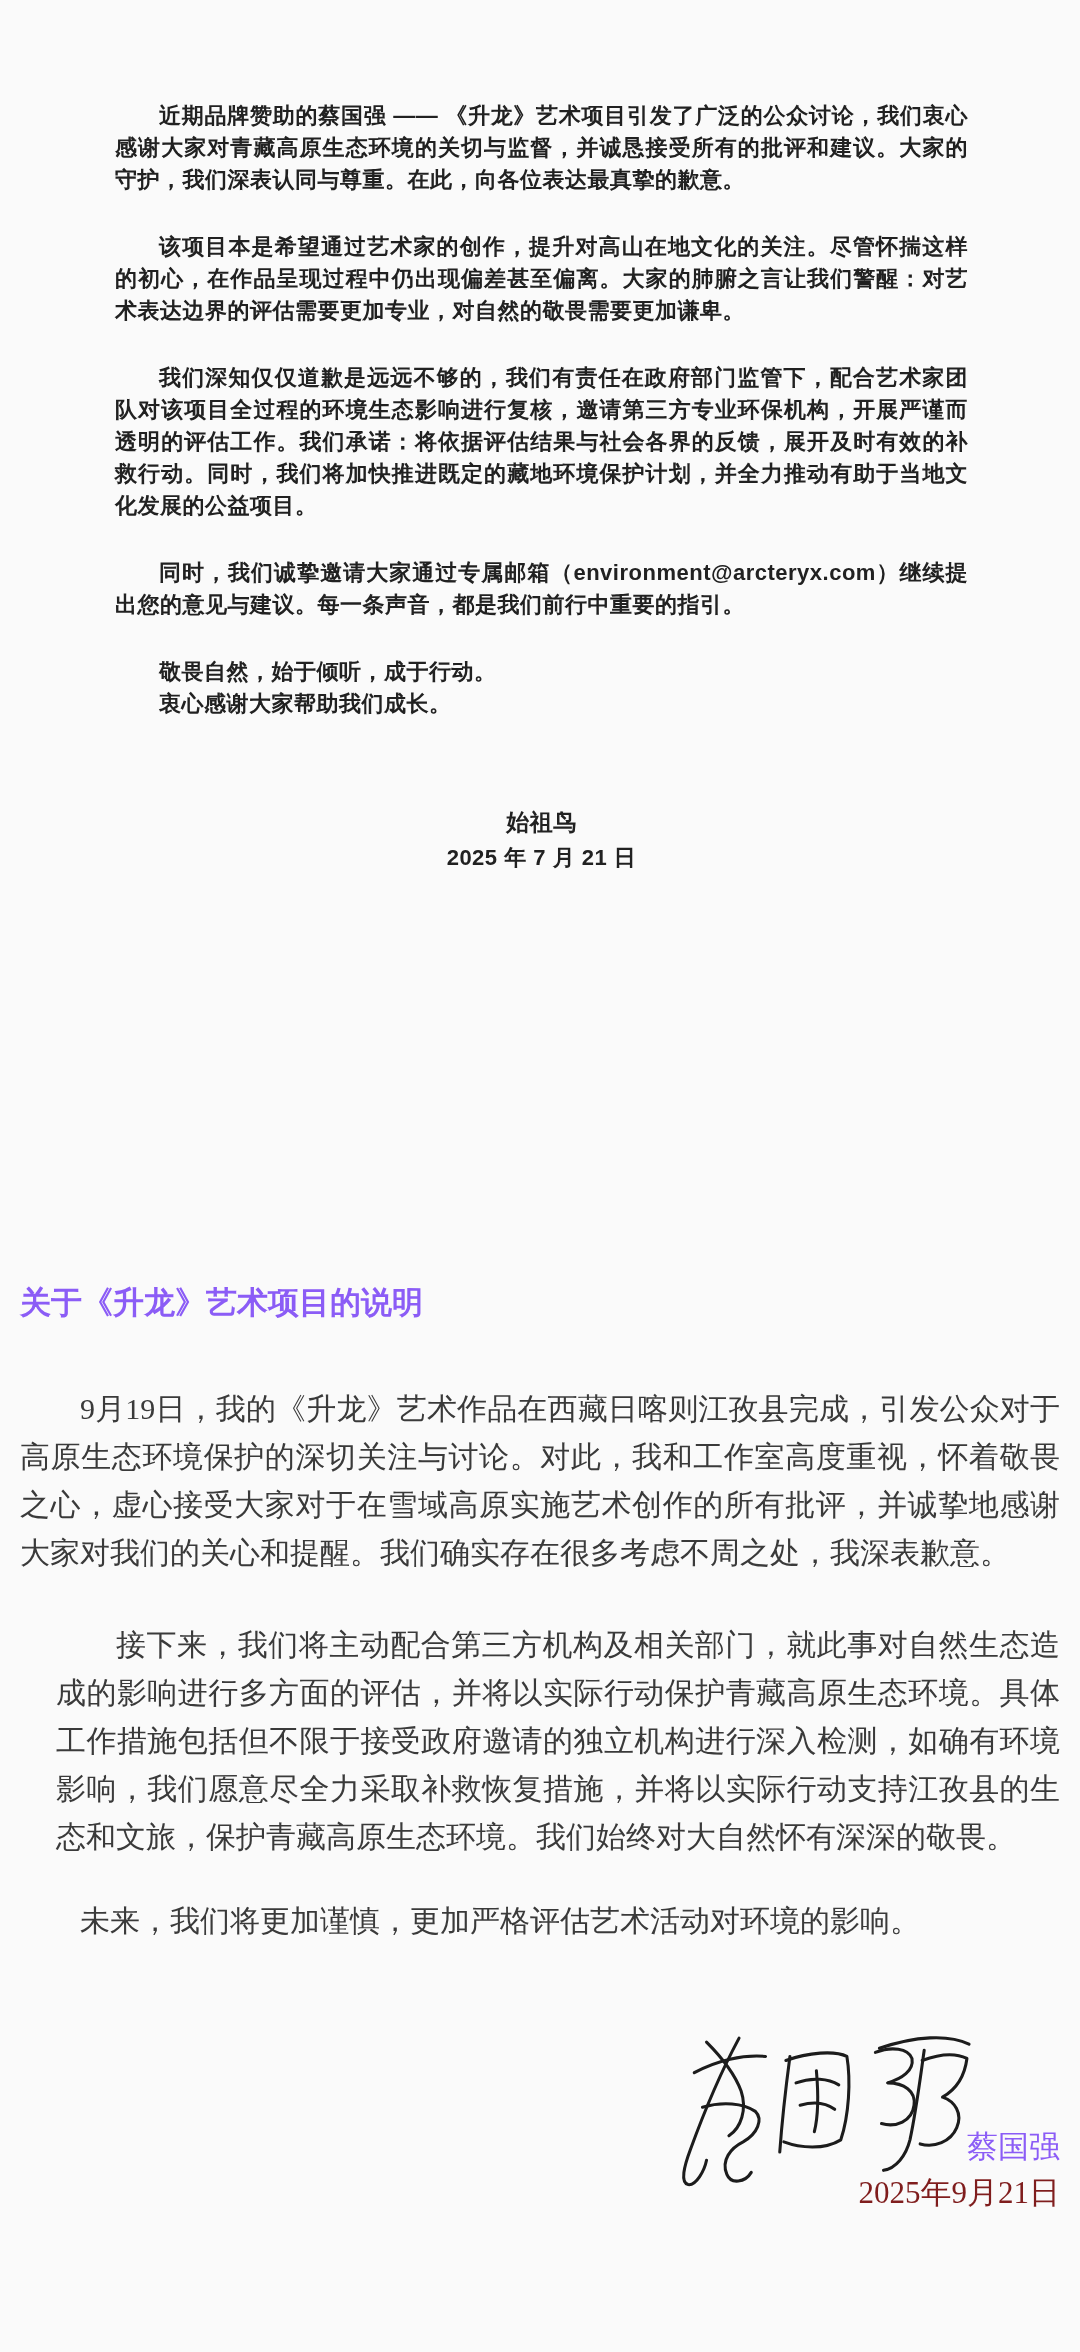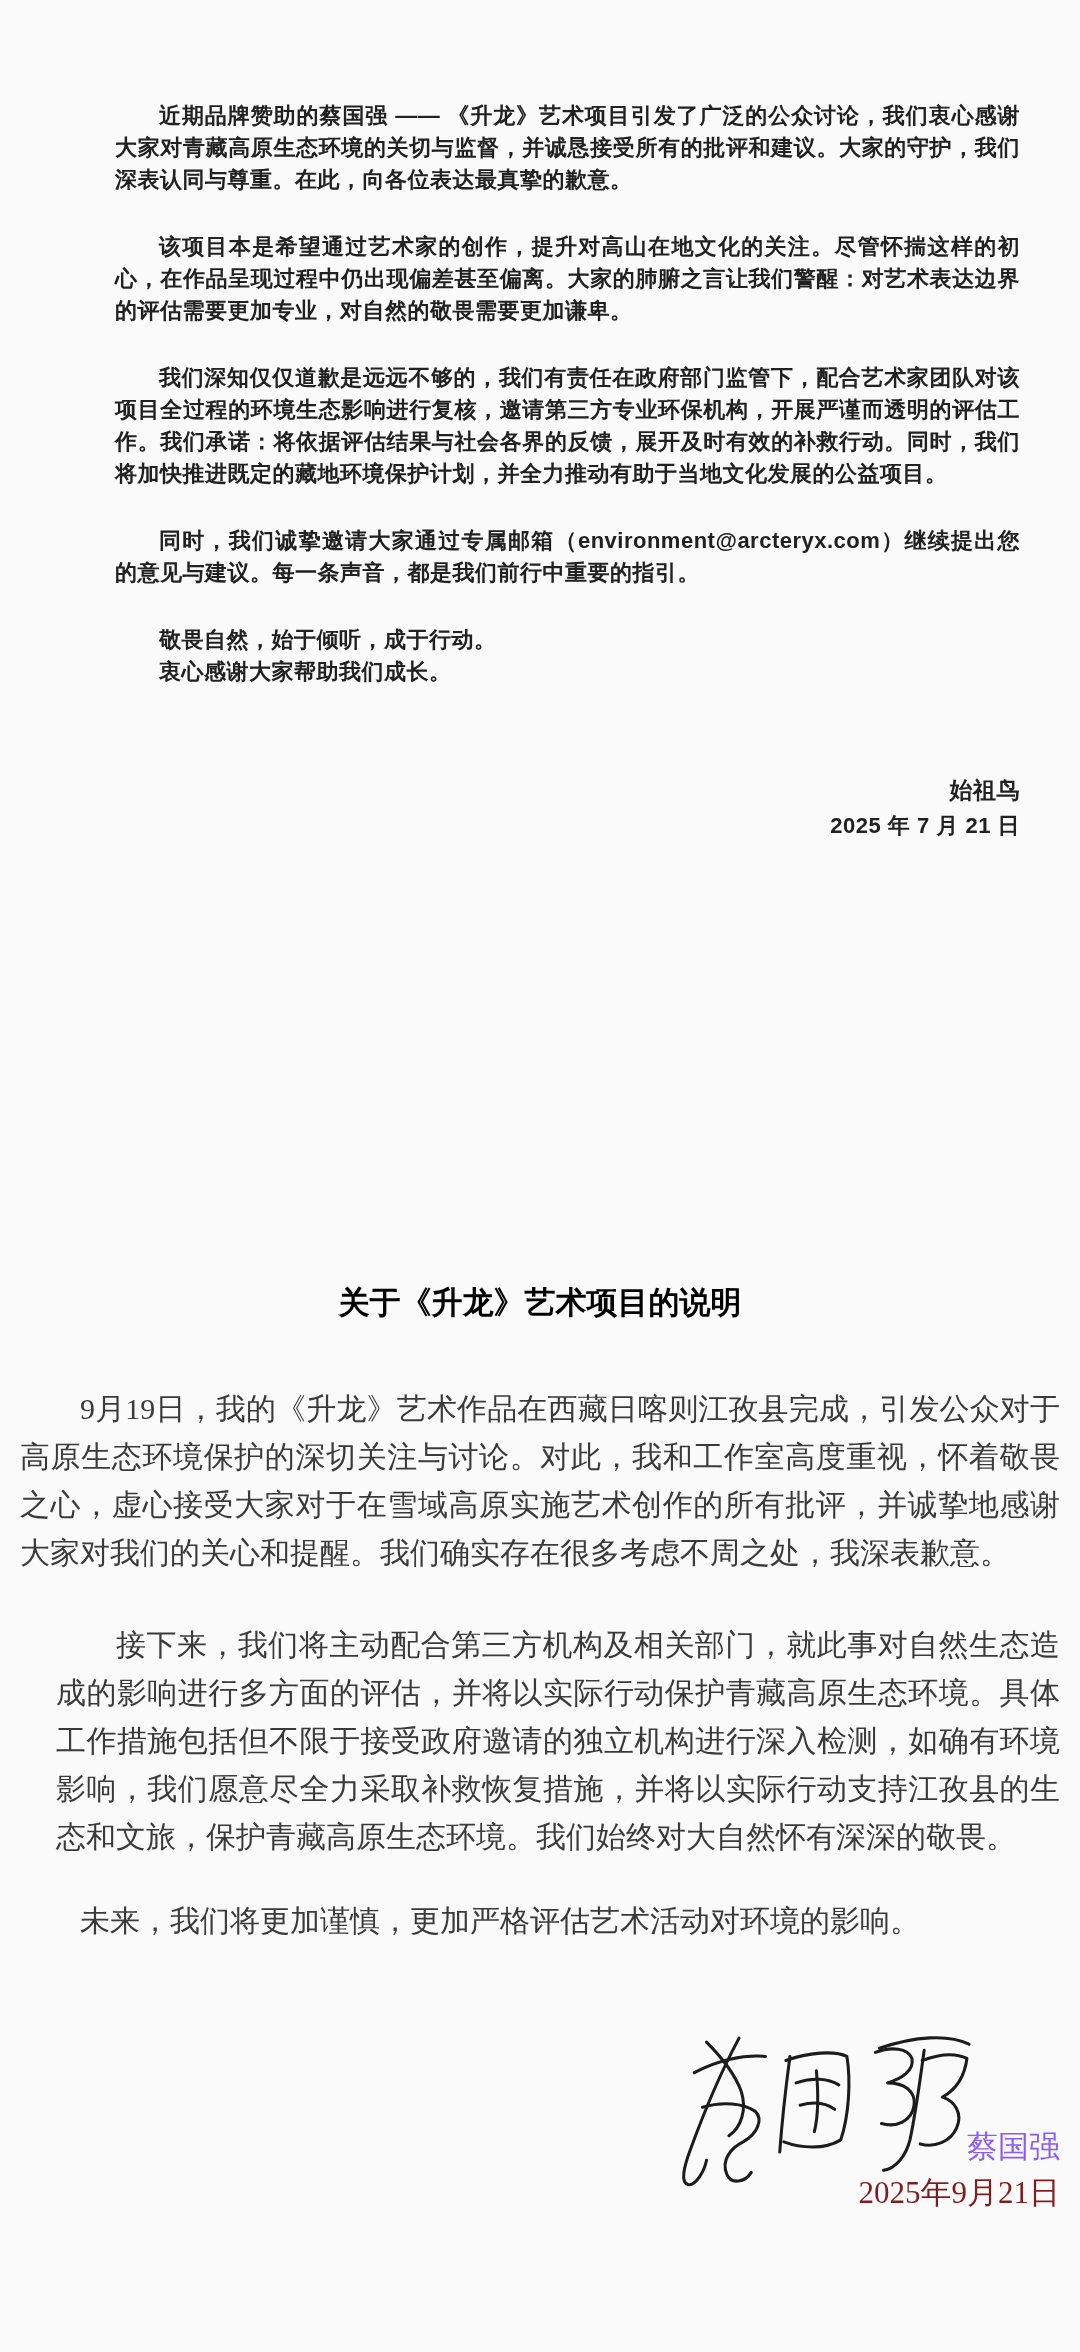--- a/index.html
+++ b/index.html
@@ -6,50 +6,50 @@
   body{
     width:1080px;height:2352px;position:relative;
     background:#fafafa;
     font-family:"Liberation Sans",sans-serif;
     color:#1f1f1f;
     overflow:hidden;
   }
   
   .letter1{
     position:absolute;top:0;left:0;width:1080px;box-sizing:border-box;
-    padding:100px 60px 0 115px;
+    padding:100px 112px 0 115px;
     font-family:"Liberation Sans","DejaVu Sans",sans-serif;
     font-weight:600;
     font-size:22px;line-height:32px;
     color:#212121;
     text-align:justify;
     letter-spacing:0.5px;
   }
   .letter1 .p{margin:0 0 35px 0;text-indent:2em;}
   .letter1 .closing{margin:0 0 0 0;}
   .letter1 .closing .line{text-indent:2em;}
   .letter1 .sign-block{
-    margin-top:84px;text-align:right;line-height:36px;text-indent:0;
+    margin-top:84px;text-align:center;line-height:36px;text-indent:0;
   }
   .letter1 .signer{font-size:23px;}
   .letter1 .sign-date{font-size:22px;}
 
   
   .letter2{
     position:absolute;top:1283px;left:0;width:1080px;box-sizing:border-box;
     padding:0 20px;
     font-family:"Liberation Serif","DejaVu Serif",serif;
     font-weight:400;
     font-size:30px;line-height:48px;
     color:#3a3a3a;
     text-align:justify;
   }
   .letter2 .title{
-    text-align:center;font-weight:700;font-size:31px;line-height:40px;
-    color:#000000;margin:0 0 62px 0;text-indent:0;
+    text-align:left;font-weight:700;font-size:31px;line-height:40px;
+    color:#8b5cf6;margin:0 0 62px 0;text-indent:0;
   }
   .letter2 .p{margin:0 0 44px 0;text-indent:2em;}
   .letter2 .p.last{margin-bottom:36px;margin-left:36px;}
   .letter2 .p.single{margin-bottom:0;}
   .letter2 .sign-area{
     position:relative;height:289px;margin-top:70px;
   }
   .letter2 .handwriting{
     position:absolute;left:656px;top:12px;width:295px;height:185px;
   }

